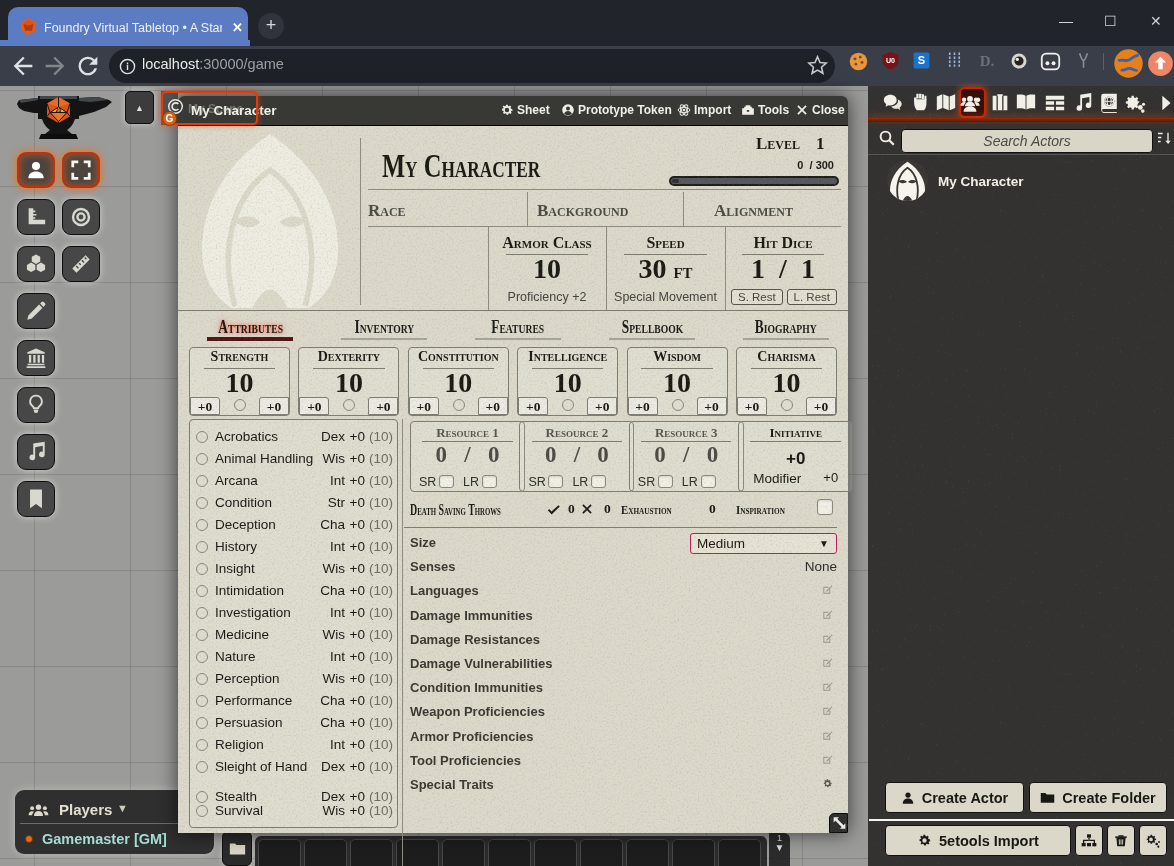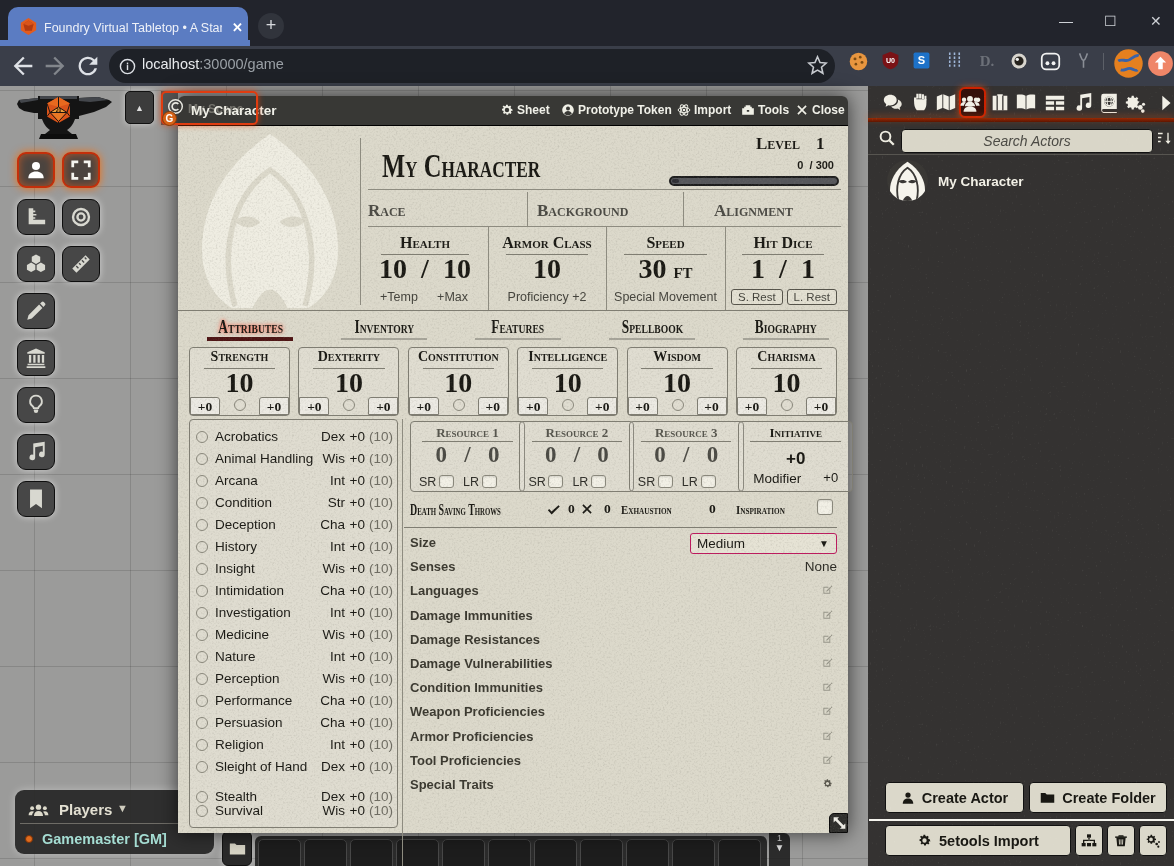--- a/index.html
+++ b/index.html
@@ -408,29 +408,20 @@
         <div class="abs" id="xpfill"></div>
       </div>
     <div class="abs" id="hr1"></div>
     <div class="abs serif graylbl fl" style="left:190px;">Race</div>
     <div class="abs serif graylbl fl" style="left:359px;">Background</div>
     <div class="abs serif graylbl fl" style="left:515px;margin-left:21px;">Alignment</div>
     <div class="abs" style="left:349px;top:66px;width:1px;height:34px;background:#8e8c80;"></div>
     <div class="abs" style="left:505px;top:66px;width:1px;height:34px;background:#8e8c80;"></div>
     <div class="abs" id="hr2"></div>
 
-    <div class="abs statcol" style="left:184px;width:126px;">
-      <div class="serif stat-l">Health</div>
-        <div class="stat-u"></div>
-      <div class="stat-v">10&nbsp; /&nbsp; 10</div>
-      <div class="stat-s">
-          <span style="position:absolute;left:18px;">+Temp</span>
-          <span style="position:absolute;right:20px;">+Max</span>
-        </div>
-    </div>
     <div class="abs" style="left:310px;top:101px;width:1px;height:83px;background:#8e8c80;"></div>
     <div class="abs statcol" style="left:310px;width:118px;">
       <div class="serif stat-l">Armor Class</div>
         <div class="stat-u"></div>
       <div class="stat-v">10</div>
       <div class="stat-s">Proficiency +2</div>
     </div>
     <div class="abs" style="left:428px;top:101px;width:1px;height:83px;background:#8e8c80;"></div>
     <div class="abs statcol" style="left:428px;width:119px;">
       <div class="serif stat-l">Speed</div>

